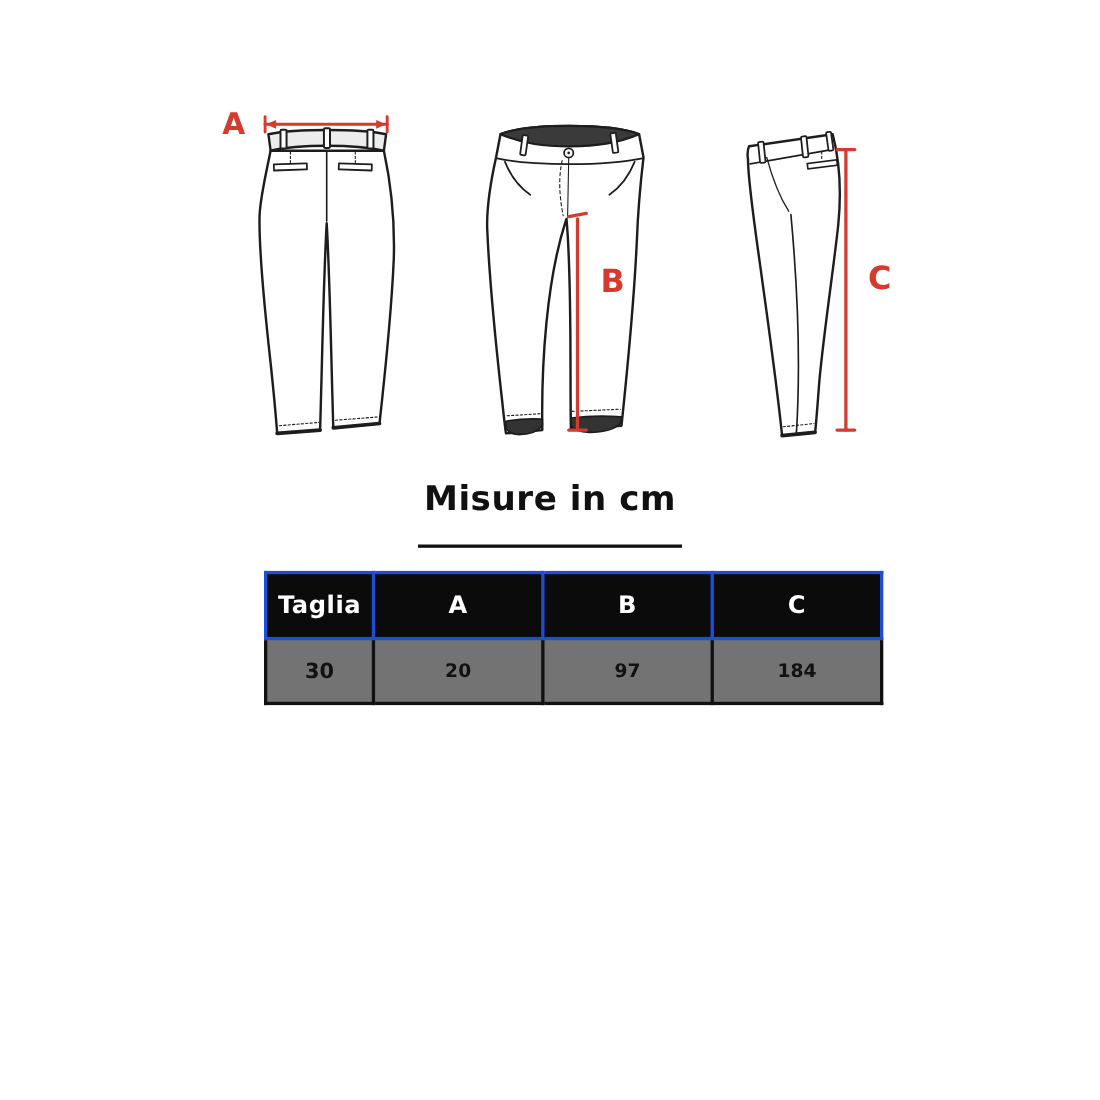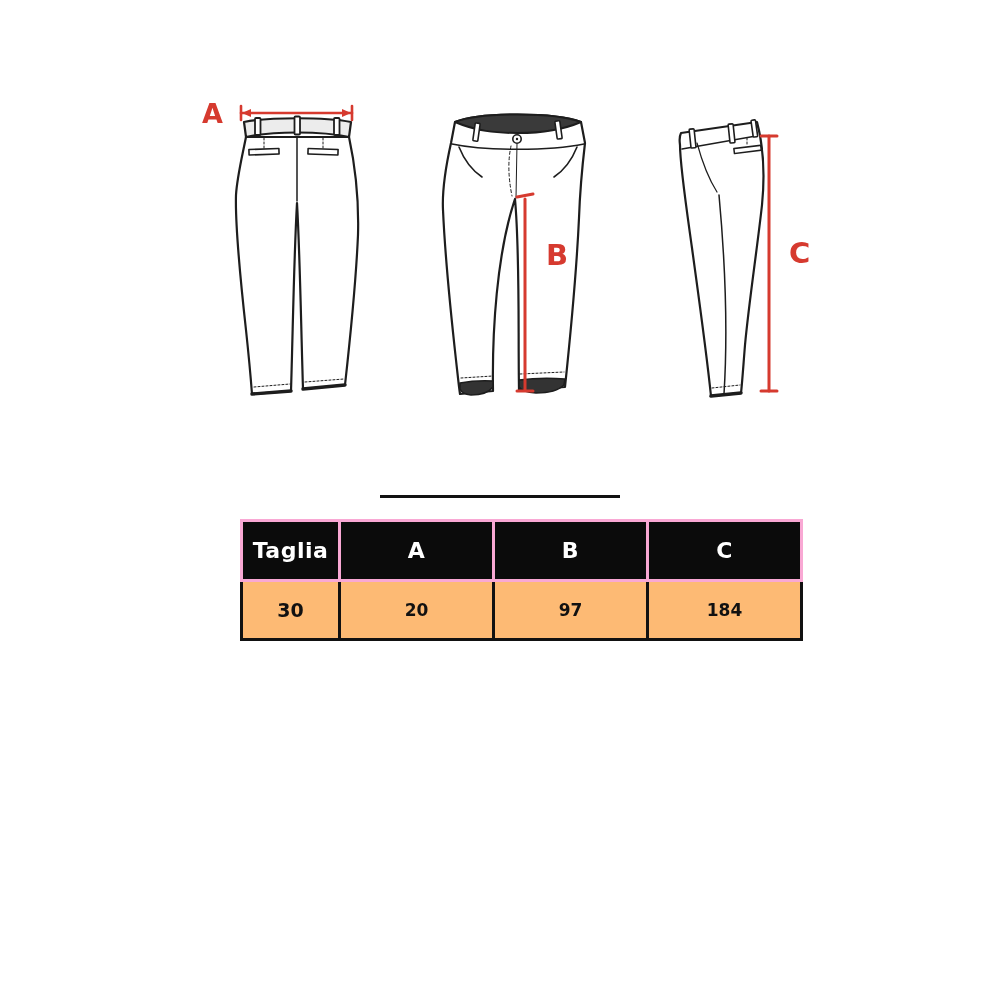--- a/index.html
+++ b/index.html
@@ -33,28 +33,28 @@
     background:#111111;
   }
   table.size-table{
     position:absolute;left:240px;top:519px;
     width:560px;
     border-collapse:collapse;
     table-layout:fixed;
   }
   table.size-table th{
     background:#0b0b0b;color:#ffffff;
-    border:3px solid #f9a8d4;
+    border:3px solid #1d4ed8;
     height:55px;
     font-size:22px;font-weight:800;
     text-align:center;vertical-align:middle;
     letter-spacing:0.5px;
   }
   table.size-table td{
-    background:#fdba74;color:#111111;
+    background:#737373;color:#111111;
     border:3px solid #111111;
     height:54px;
     font-size:17px;font-weight:700;
     text-align:center;vertical-align:middle;
   }
   table.size-table td.size-cell{font-size:19px;}
   col.c-taglia{width:98px;}
   col.c-a{width:154px;}
   col.c-b{width:154px;}
   col.c-c{width:154px;}
@@ -162,20 +162,21 @@
       <line x1="769" y1="136" x2="769" y2="391" stroke-width="3"></line>
       <line x1="761" y1="136" x2="777" y2="136" stroke-width="3"></line>
       <line x1="761" y1="391" x2="777" y2="391" stroke-width="3"></line>
     </g>
   </svg>
 
   <div class="measure-letter letter-a">A</div>
   <div class="measure-letter letter-b">B</div>
   <div class="measure-letter letter-c">C</div>
 
+  <div class="chart-title">Misure in cm</div>
   <div class="title-underline"></div>
 
   <table class="size-table">
     <colgroup>
       <col class="c-taglia">
         <col class="c-a">
         <col class="c-b">
         <col class="c-c">
     </colgroup>
     <thead>

